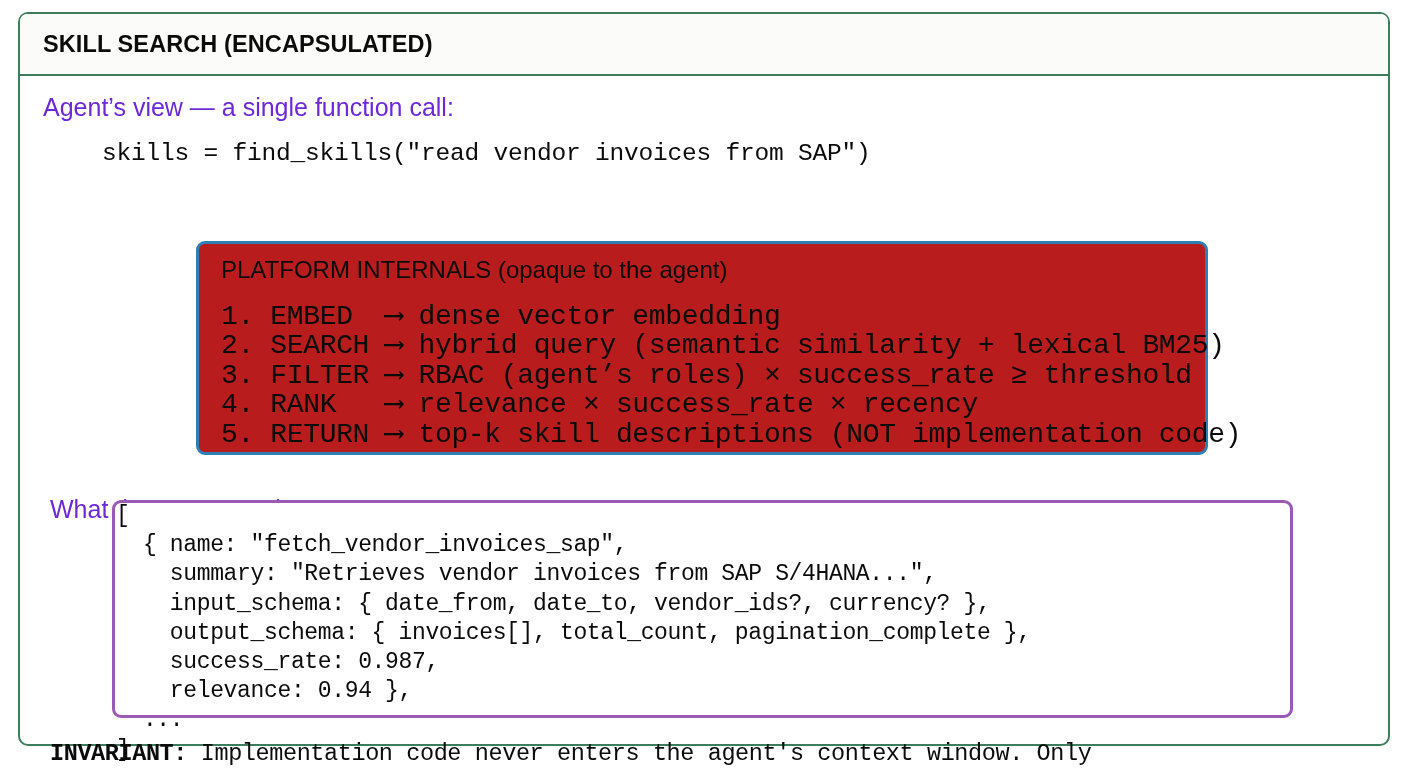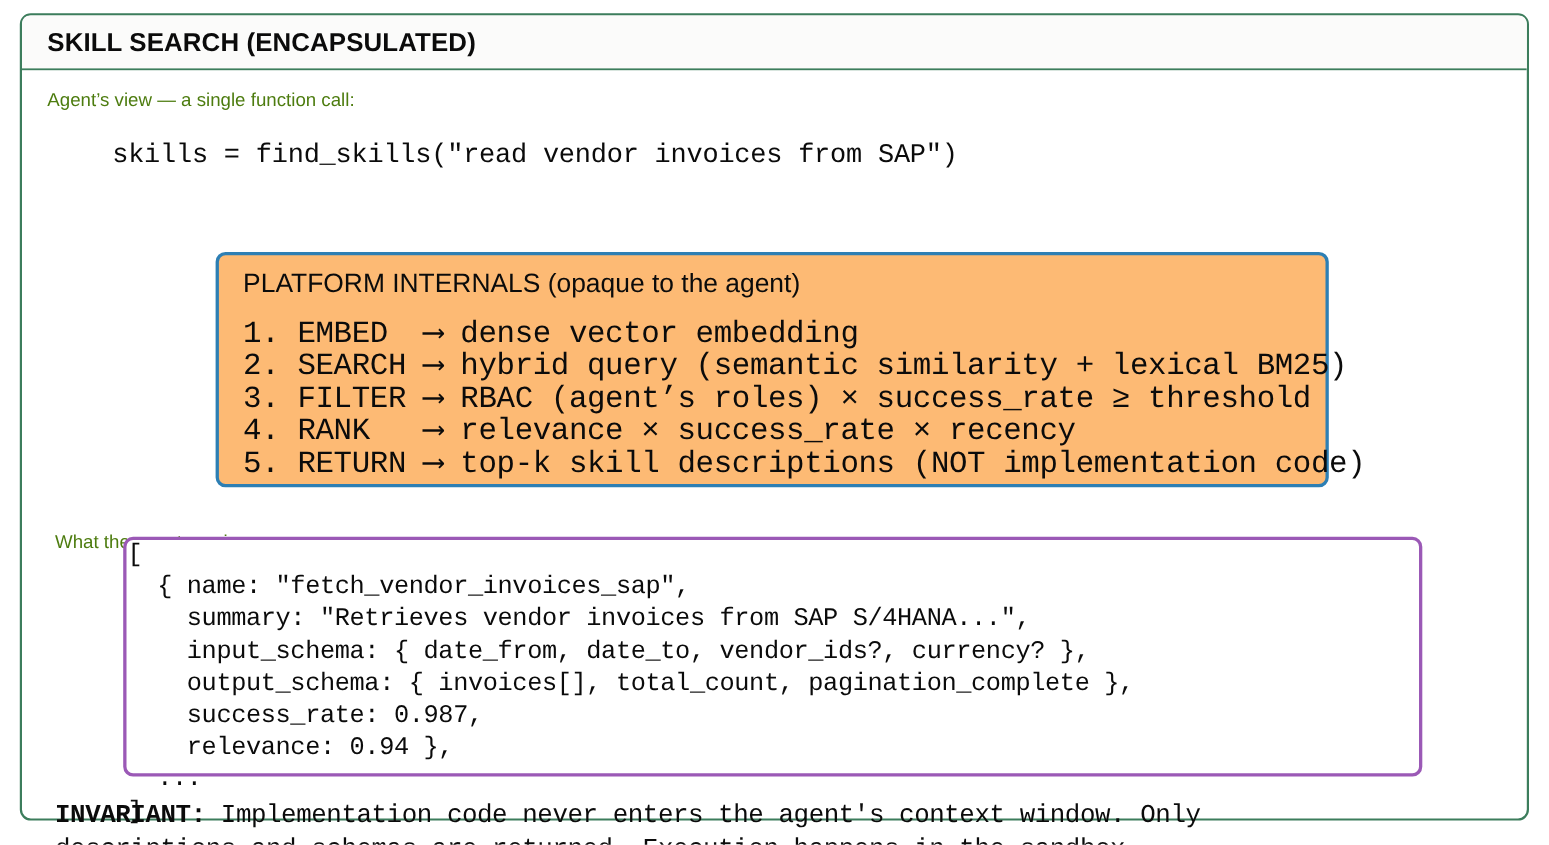--- a/index.html
+++ b/index.html
@@ -30,21 +30,21 @@
     width: 1372px;
     height: 734px;
     box-sizing: border-box;
     border: 2.5px solid #3c7d5c;
     border-radius: 10px;
     background: #ffffff;
   }
 
   .panel-header {
     position: relative;
-    height: 50px;
+    height: 62px;
     box-sizing: border-box;
     border-bottom: 2.5px solid #3c7d5c;
     background: #fbfbfa;
     border-radius: 7px 7px 0 0;
     display: flex;
     align-items: center;
     padding-left: 23px;
   }
   .panel-title {
     font-size: 23.5px;
@@ -56,22 +56,22 @@
 
   .panel-body {
     position: relative;
     padding: 0;
     height: 680px;
   }
 
   
   .sans-label {
     font-family: "Liberation Sans", sans-serif;
-    font-size: 17px;
-    color: #4d7c0f;
+    font-size: 25px;
+    color: #6d28d9;
     white-space: nowrap;
   }
   .mono {
     font-family: "Liberation Mono", "DejaVu Sans Mono", monospace;
     color: #0b0b0b;
     white-space: pre;
   }
 
   
   .agents-view {
@@ -91,21 +91,21 @@
   
   .internals-box {
     position: absolute;
     left: 176px;
     top: 165px;
     width: 1012px;
     height: 214px;
     box-sizing: border-box;
     border: 3px solid #2d7fb4;
     border-radius: 9px;
-    background: #fdba74;
+    background: #b91c1c;
   }
   .internals-title {
     position: absolute;
     left: 22px;
     top: 12px;
     font-size: 24px;
     font-family: "Liberation Sans", sans-serif;
     color: #0b0b0b;
     white-space: nowrap;
   }

